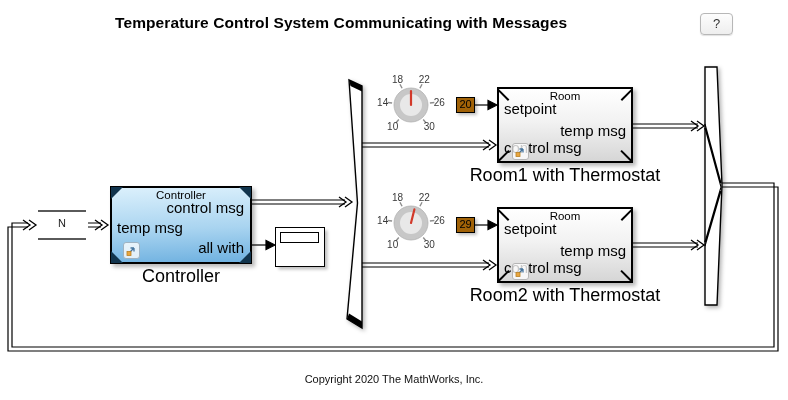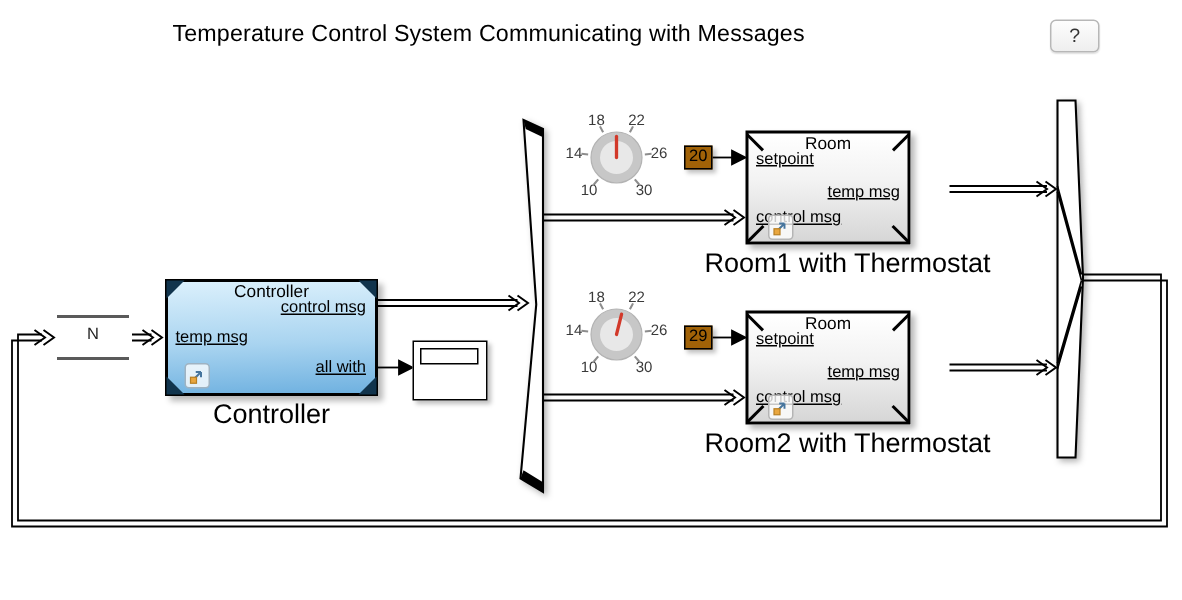--- a/index.html
+++ b/index.html
@@ -1,33 +1,33 @@
 <!DOCTYPE html>
 <html><head>
 <meta charset="utf-8">
 <style>
   html,body{margin:0;padding:0;background:#fff;}
   #canvas{position:relative;width:788px;height:400px;background:#ffffff;overflow:hidden;
           font-family:"Liberation Sans", sans-serif;color:#000;}
   .abs{position:absolute;}
-  #title{left:115px;top:14px;font-size:15.5px;font-weight:normal;letter-spacing:.1px;text-align:right;}
+  #title{left:115px;top:14px;font-size:15.5px;font-weight:bold;letter-spacing:.1px;text-align:right;}
   #help-btn{left:700px;top:13px;width:31px;height:20px;border:1px solid #b7b7b7;border-radius:4px;
             background:linear-gradient(#fdfdfd,#eeeeee);font-size:13px;color:#333;text-align:center;
             line-height:19px;box-shadow:0 1px 1px rgba(0,0,0,.12);cursor:default;}
   #copyright{left:0;right:0;top:373px;text-align:center;font-size:11px;color:#111;}
   svg.layer{position:absolute;left:0;top:0;z-index:1;}
   .block{position:absolute;z-index:2;border:2px solid #000;box-sizing:border-box;}
   .shadowed{box-shadow:3px 3px 4px rgba(0,0,0,.28);}
   #controller-block{left:110px;top:186px;width:142px;height:78px;
       background:linear-gradient(178deg,#dbf0fc 0%,#a9d4f0 55%,#6fb1e0 100%);}
-  .room-block{left:497px;width:110px;height:76px;
+  .room-block{left:497px;width:136px;height:76px;
       background:linear-gradient(#ffffff 0%,#f2f2f2 45%,#d6d6d6 100%);}
   #room1-block{top:87px;} #room2-block{top:207px;}
   .inner-title{position:absolute;left:0;right:0;top:1px;text-align:center;font-size:11.5px;}
-  .port-label{position:absolute;font-size:11px;white-space:nowrap;text-decoration:underline;}
+  .port-label{position:absolute;font-size:15px;white-space:nowrap;}
   .block-label{position:absolute;z-index:2;font-size:18px;white-space:nowrap;transform:translateX(-50%);}
   .corner{position:absolute;width:0;height:0;z-index:3;}
   .c-tl{left:-1px;top:-1px;border-top:12px solid #11344d;border-right:12px solid transparent;}
   .c-tr{right:-1px;top:-1px;border-top:12px solid #11344d;border-left:12px solid transparent;}
   .c-bl{left:-1px;bottom:-1px;border-bottom:12px solid #11344d;border-right:12px solid transparent;}
   .c-br{right:-1px;bottom:-1px;border-bottom:12px solid #11344d;border-left:12px solid transparent;}
   .cut{position:absolute;width:15px;height:1.6px;background:#000;z-index:3;}
   .cut-tl{left:-3px;top:4.5px;transform:rotate(45deg);}
   .cut-tr{right:-3px;top:4.5px;transform:rotate(-45deg);}
   .cut-bl{left:-3px;bottom:4.5px;transform:rotate(-45deg);}
@@ -202,13 +202,14 @@
     <div class="port-label" style="left:5px;top:50px;">control msg</div>
     <div class="badge" style="left:13px;bottom:1px;border-color:#b5b5b5;">
       <svg width="15" height="15">
           <path d="M4,11 L10,5 M10,5 L6.5,5 M10,5 L10,8.5" stroke="#46759e" stroke-width="1.3" fill="none"></path>
       <rect x="3" y="8.5" width="4" height="4" fill="#e9a63e" stroke="#b87f23" stroke-width=".8"></rect>
         </svg>
     </div>
   </div>
   <div class="block-label" style="left:565px;top:285px;text-align:center;">Room2 with Thermostat</div>
 
+  <div class="abs" id="copyright">Copyright 2020 The MathWorks, Inc.</div>
 </div>
 
 </body></html>

